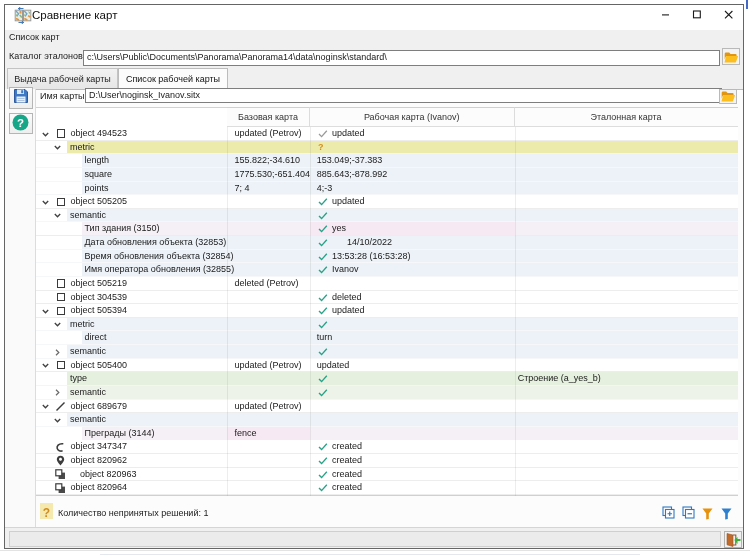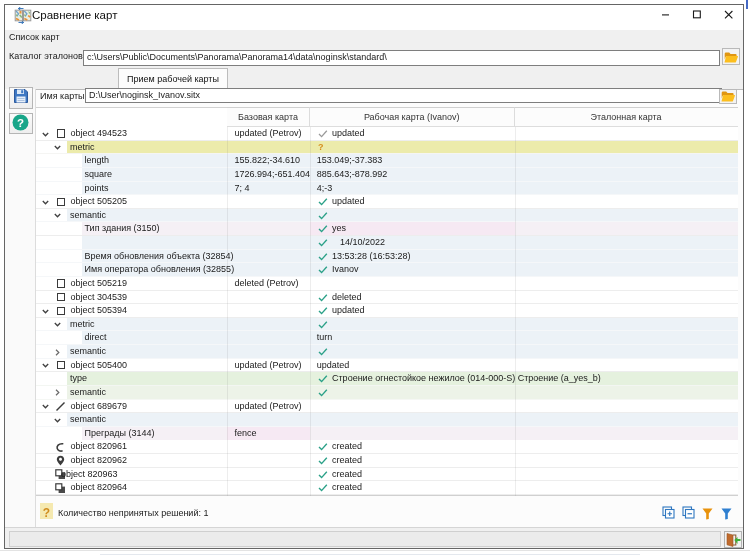--- a/index.html
+++ b/index.html
@@ -57,21 +57,22 @@
  </div>
  <div class="lbl" style="left:4px;top:27.3px">Список карт</div>
  <div class="lbl" style="left:4px;top:46.3px">Каталог эталонов</div>
  <div class="fld" style="left:77.5px;top:45px;width:637px;height:15.5px">c:\Users\Public\Documents\Panorama\Panorama14\data\noginsk\standard\</div>
  <div class="fbtn" style="left:717px;top:43px">
       <svg width="14" height="12" viewBox="0 0 14 12">
         <path d="M0.7 2.8 Q0.7 1.4 2 1.4 H5.2 L6.5 2.9 H11.6 Q12.6 2.9 12.6 3.9 V5.2 H2.6 Q1.9 5.2 1.6 5.9 L0.7 8.4 Z" fill="#e09612"></path>
         <path d="M2.8 5 H13.6 Q14.2 5 13.9 5.7 L12 10.9 Q11.7 11.6 11 11.6 H0.8 Q0.45 11.6 0.6 11.1 L2 5.6 Q2.2 5 2.8 5 Z" fill="#fcbe1e"></path>
       </svg>
     </div>
- <div class="tab tab2">Прием рабочей карты</div>
+ <div class="tab tab1">Выдача рабочей карты</div>
+ <div class="tab tab2">Список рабочей карты</div>
  <div class="page"></div>
  <div class="tool" style="top:83.5px;z-index:4">
    <div class="btn" style="top:-1.5px"><svg width="16" height="16" viewBox="0 0 16 16">
           <path d="M1.5 1.5 H12 L14.5 4 V14.5 H1.5 Z" fill="#3f78c3" stroke="#2d5a9e" stroke-width="1"></path>
           <rect x="4" y="1.5" width="7" height="4.5" fill="#dce9f7"></rect>
           <rect x="8.2" y="2.2" width="2" height="3" fill="#3f78c3"></rect>
           <rect x="3.5" y="8.5" width="9" height="6" fill="#e8f0fa"></rect>
           <path d="M4.5 10.5 H11.5 M4.5 12.5 H11.5" stroke="#9db8d9" stroke-width="0.8"></path>
         </svg></div>
    <div class="btn" style="top:24px"><svg width="17" height="17" viewBox="0 0 17 17">
@@ -111,21 +112,21 @@
       </div>
 <div class="r" style="top:149.26px;border-bottom-color:#f5f7f9">
         <i class="hl" style="left:45.5px;right:0;background:#ecf2f7"></i>
         <b class="t" style="left:48.5px">length</b>
         <b class="t" style="left:198.5px">155.822;-34.610</b>
         <b class="t" style="left:280.8px">153.049;-37.383</b>
       </div>
 <div class="r" style="top:162.89px;border-bottom-color:#f5f7f9">
         <i class="hl" style="left:45.5px;right:0;background:#ecf2f7"></i>
         <b class="t" style="left:48.5px">square</b>
-        <b class="t" style="left:198.5px">1726.994;-651.404</b>
+        <b class="t" style="left:198.5px">1775.530;-651.404</b>
         <b class="t" style="left:280.8px">885.643;-878.992</b>
       </div>
 <div class="r" style="top:176.52px;border-bottom-color:#f5f7f9">
         <i class="hl" style="left:45.5px;right:0;background:#ecf2f7"></i>
         <b class="t" style="left:48.5px">points</b>
         <b class="t" style="left:198.5px">7; 4</b>
         <b class="t" style="left:280.8px">4;-3</b>
       </div>
 <div class="r" style="top:190.15px;border-bottom-color:#ededed">
         <svg class="ex" style="left:6.300000000000001px" width="7" height="5" viewBox="0 0 7 5">
@@ -152,24 +153,25 @@
         <i class="hl" style="left:45.5px;right:0;background:#f5f0f5"></i>
         <i class="hl" style="left:274.0px;width:204.5px;background:#f6e9f3"></i>
         <b class="t" style="left:48.5px">Тип здания (3150)</b>
         <svg class="ckm" style="left:281.5px" width="10" height="8" viewBox="0 0 10 8">
           <path d="M1 4 L3.6 6.6 L8.8 0.8" fill="none" stroke="#2ba188" stroke-width="1.4"></path>
         </svg>
         <b class="t" style="left:296.0px">yes</b>
       </div>
 <div class="r" style="top:231.04px;border-bottom-color:#f5f7f9">
         <i class="hl" style="left:45.5px;right:0;background:#ecf2f7"></i>
-        <svg class="ckm" style="left:281.5px" width="10" height="8" viewBox="0 0 10 8">
-          <path d="M1 4 L3.6 6.6 L8.8 0.8" fill="none" stroke="#2ba188" stroke-width="1.4"></path>
-        </svg>
-        <b class="t" style="left:304px">14/10/2022</b>
+        <b class="t" style="left:48.5px">Дата обновления объекта (32853)</b>
+        <svg class="ckm" style="left:281.5px" width="10" height="8" viewBox="0 0 10 8">
+          <path d="M1 4 L3.6 6.6 L8.8 0.8" fill="none" stroke="#2ba188" stroke-width="1.4"></path>
+        </svg>
+        <b class="t" style="left:311px">14/10/2022</b>
       </div>
 <div class="r" style="top:244.67px;border-bottom-color:#f5f7f9">
         <i class="hl" style="left:45.5px;right:0;background:#ecf2f7"></i>
         <b class="t" style="left:48.5px">Время обновления объекта (32854)</b>
         <svg class="ckm" style="left:281.5px" width="10" height="8" viewBox="0 0 10 8">
           <path d="M1 4 L3.6 6.6 L8.8 0.8" fill="none" stroke="#2ba188" stroke-width="1.4"></path>
         </svg>
         <b class="t" style="left:296.0px">13:53:28 (16:53:28)</b>
       </div>
 <div class="r" style="top:258.30px;border-bottom-color:#f5f7f9">
@@ -237,21 +239,20 @@
         <b class="t" style="left:34.4px">object 505400</b>
         <b class="t" style="left:198.5px">updated (Petrov)</b>
         <b class="t" style="left:280.8px">updated</b>
       </div>
 <div class="r" style="top:367.34px;border-bottom-color:#f3f6f2">
         <i class="hl" style="left:31.0px;right:0;background:#e5f1de"></i>
         <b class="t" style="left:34.0px">type</b>
         <svg class="ckm" style="left:281.5px" width="10" height="8" viewBox="0 0 10 8">
           <path d="M1 4 L3.6 6.6 L8.8 0.8" fill="none" stroke="#2ba188" stroke-width="1.4"></path>
         </svg>
-        <b class="t" style="left:296.0px">Строение огнестойкое нежилое (014-000-S)</b>
         <b class="t" style="left:481.7px">Строение (a_yes_b)</b>
       </div>
 <div class="r" style="top:380.97px;border-bottom-color:#f5f7f4">
         <i class="hl" style="left:31.0px;right:0;background:#edf3e8"></i>
         <svg class="exr" style="left:19.2px" width="5" height="7" viewBox="0 0 5 7">
           <path d="M1 0.8 L3.8 3.5 L1 6.2" fill="none" stroke="#6a6a6a" stroke-width="1.2"></path>
         </svg>
         <b class="t" style="left:34.0px">semantic</b>
         <svg class="ckm" style="left:281.5px" width="10" height="8" viewBox="0 0 10 8">
           <path d="M1 4 L3.6 6.6 L8.8 0.8" fill="none" stroke="#2ba188" stroke-width="1.4"></path>
@@ -277,42 +278,42 @@
 <div class="r" style="top:422px;border-bottom-color:#ededed">
         <i class="hl" style="left:45.5px;right:0;background:#f5f0f5"></i>
         <i class="hl" style="left:191.0px;width:83.0px;background:#f6e9f3"></i>
         <b class="t" style="left:48.5px">Преграды (3144)</b>
         <b class="t" style="left:198.5px">fence</b>
       </div>
 <div class="r" style="top:435.49px;border-bottom-color:#ededed">
         <svg class="oi" width="11" height="11" viewBox="0 0 11 11">
           <path d="M8.3 1.8 C3.2 1.2 1.6 4.4 2.2 6.4 C2.8 8.6 5.4 9.6 7.6 8.8" stroke="#3c3c3c" stroke-width="1.6" fill="none"></path>
         </svg>
-        <b class="t" style="left:34.4px">object 820961</b>
+        <b class="t" style="left:34.4px">object 347347</b>
         <svg class="ckm" style="left:281.5px" width="10" height="8" viewBox="0 0 10 8">
           <path d="M1 4 L3.6 6.6 L8.8 0.8" fill="none" stroke="#2ba188" stroke-width="1.4"></path>
         </svg>
         <b class="t" style="left:296.0px">created</b>
       </div>
 <div class="r" style="top:449.12px;border-bottom-color:#ededed">
         <svg class="oi" width="11" height="11" viewBox="0 0 11 11">
           <path d="M5.5 0.7 C3.3 0.7 1.8 2.3 1.8 4.3 C1.8 6.6 5.5 10.4 5.5 10.4 C5.5 10.4 9.2 6.6 9.2 4.3 C9.2 2.3 7.7 0.7 5.5 0.7 Z M5.5 5.8 C4.6 5.8 4 5.1 4 4.3 C4 3.4 4.6 2.7 5.5 2.7 C6.4 2.7 7 3.4 7 4.3 C7 5.1 6.4 5.8 5.5 5.8 Z" fill="#3c3c3c"></path>
         </svg>
         <b class="t" style="left:34.4px">object 820962</b>
         <svg class="ckm" style="left:281.5px" width="10" height="8" viewBox="0 0 10 8">
           <path d="M1 4 L3.6 6.6 L8.8 0.8" fill="none" stroke="#2ba188" stroke-width="1.4"></path>
         </svg>
         <b class="t" style="left:296.0px">created</b>
       </div>
 <div class="r" style="top:462.75px;border-bottom-color:#ededed">
         <svg class="oi" width="11" height="11" viewBox="0 0 11 11">
           <rect x="3.6" y="3.6" width="6.4" height="6.4" fill="#4a4a4a"></rect>
           <rect x="0.8" y="0.8" width="6" height="6" fill="#fff" stroke="#3c3c3c" stroke-width="1.2"></rect>
         </svg>
-        <b class="t" style="left:25px">object 820963</b>
+        <b class="t" style="left:44px">object 820963</b>
         <svg class="ckm" style="left:281.5px" width="10" height="8" viewBox="0 0 10 8">
           <path d="M1 4 L3.6 6.6 L8.8 0.8" fill="none" stroke="#2ba188" stroke-width="1.4"></path>
         </svg>
         <b class="t" style="left:296.0px">created</b>
       </div>
 <div class="r" style="top:476.38px;border-bottom-color:#ededed">
         <svg class="oi" width="11" height="11" viewBox="0 0 11 11">
           <rect x="3.6" y="3.6" width="6.4" height="6.4" fill="#4a4a4a"></rect>
           <rect x="0.8" y="0.8" width="6" height="6" fill="#fff" stroke="#3c3c3c" stroke-width="1.2"></rect>
         </svg>

